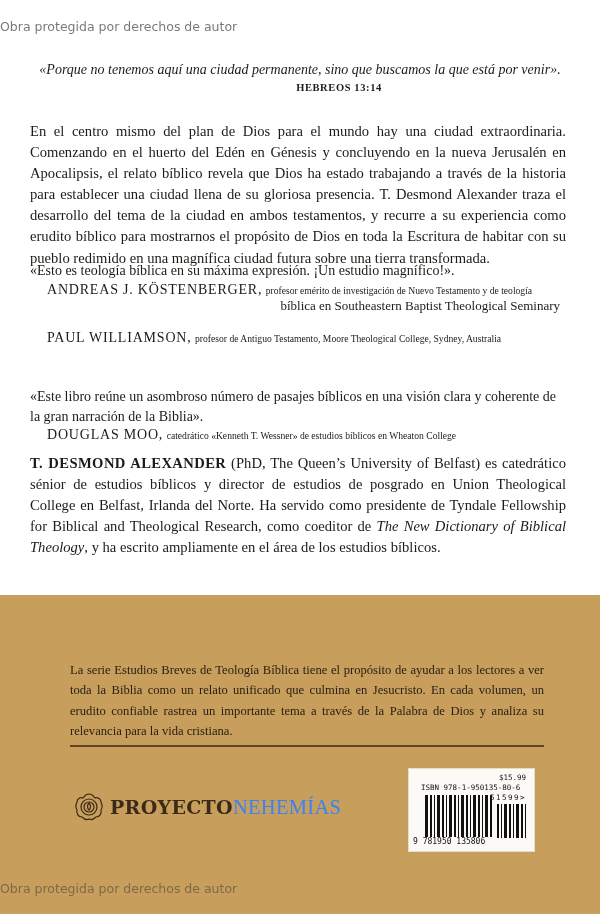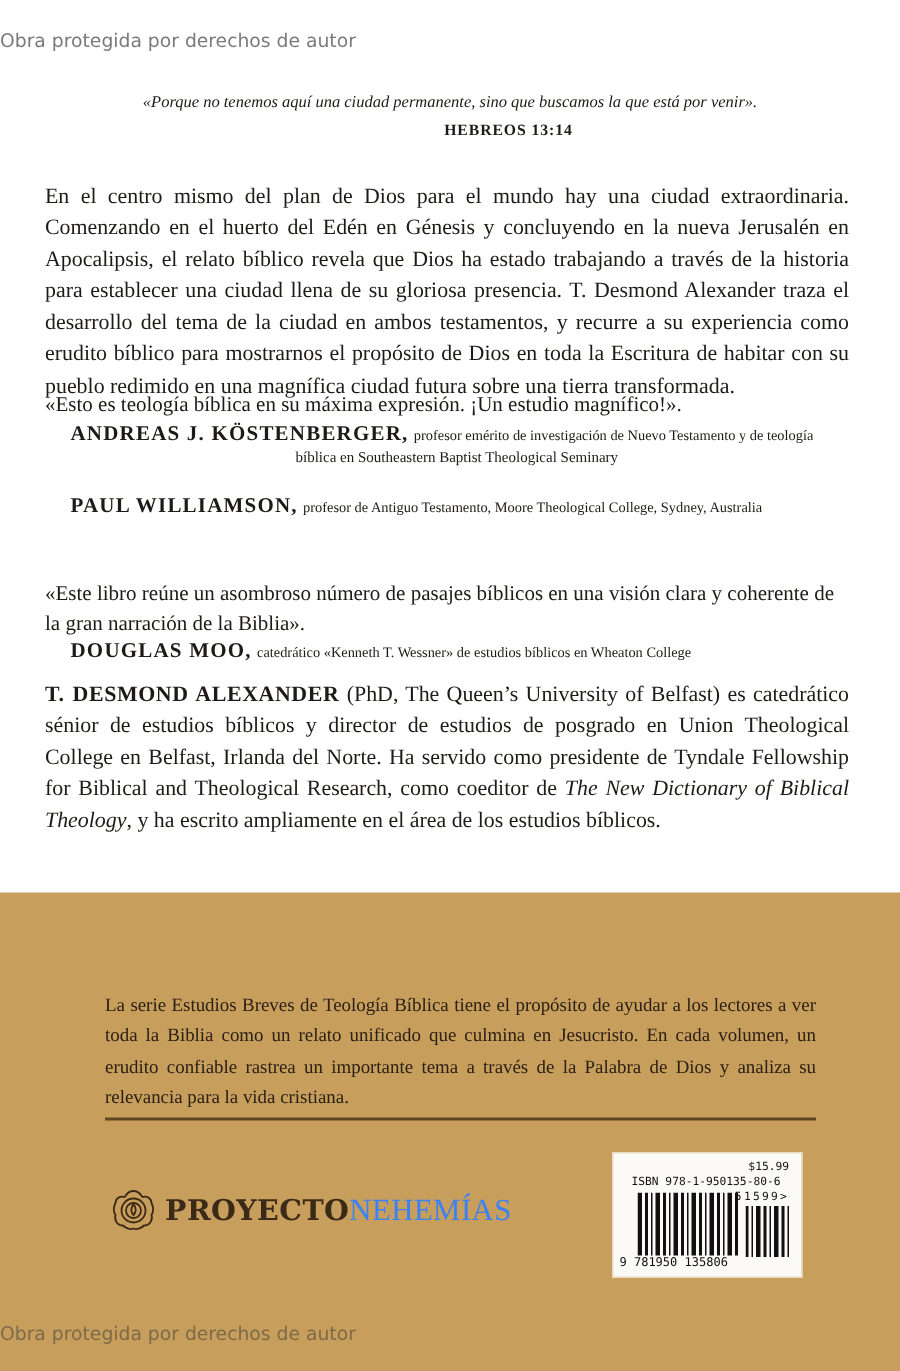--- a/index.html
+++ b/index.html
@@ -1,28 +1,28 @@
 <!DOCTYPE html>
 <html><head>
 <meta charset="utf-8">
 <style>
   html,body{margin:0;padding:0;}
   body{width:600px;height:914px;position:relative;overflow:hidden;background:#ffffff;font-family:"Liberation Serif","DejaVu Serif",serif;color:#1e1a16;}
   .wm{position:absolute;left:0;width:600px;text-align:left;font-family:"DejaVu Sans","Liberation Sans",sans-serif;font-size:12.5px;color:#7a7a7a;}
   .wm.top{top:19px;}
   .wm.bot{top:881px;color:#7d6a48;}
-  .epi{position:absolute;top:62px;left:0;width:600px;text-align:center;font-style:italic;font-size:11px;}
+  .epi{position:absolute;top:62px;left:0;width:600px;text-align:center;font-style:italic;font-size:14px;}
   .epiref{position:absolute;top:82px;left:0;width:600px;text-align:center;font-weight:bold;font-size:10.5px;letter-spacing:0.6px;padding-left:39px;}
   .body{position:absolute;left:30px;width:536px;font-size:14.6px;line-height:21.1px;}
   .summary{top:121px;text-align:justify;}
   .endorse{position:absolute;left:30px;width:530px;font-size:14px;line-height:19.5px;}
   .endorse .attr{display:block;margin-left:17px;line-height:15px;margin-top:1px;}
-  .endorse .name{font-weight:bold;font-size:14px;letter-spacing:0.8px;text-align:center;}
+  .endorse .name{font-weight:normal;font-size:14px;letter-spacing:0.8px;text-align:center;}
   .endorse .title{font-size:9.6px;}
-  .endorse .title2{display:block;text-align:left;font-size:10px;margin-left:150px;}
+  .endorse .title2{display:block;text-align:right;font-size:13px;margin-left:150px;}
   .e1{top:261px;}
   .e2{top:329px;}
   .e3{top:387px;}
   .bio{top:453px;text-align:justify;}
   .bio b{letter-spacing:0.4px;}
   .gold{position:absolute;top:595px;left:0;width:600px;height:319px;background:#c79e5c;}
   .series{position:absolute;top:660px;left:70px;width:474px;font-size:12.6px;line-height:20.4px;text-align:justify;color:#2b2015;}
   .rule{position:absolute;top:745px;left:70px;width:474px;height:2px;background:#5e4623;}
   .logo{position:absolute;top:792px;left:74px;display:flex;align-items:center;}
   .logo svg{width:30px;height:30px;}

